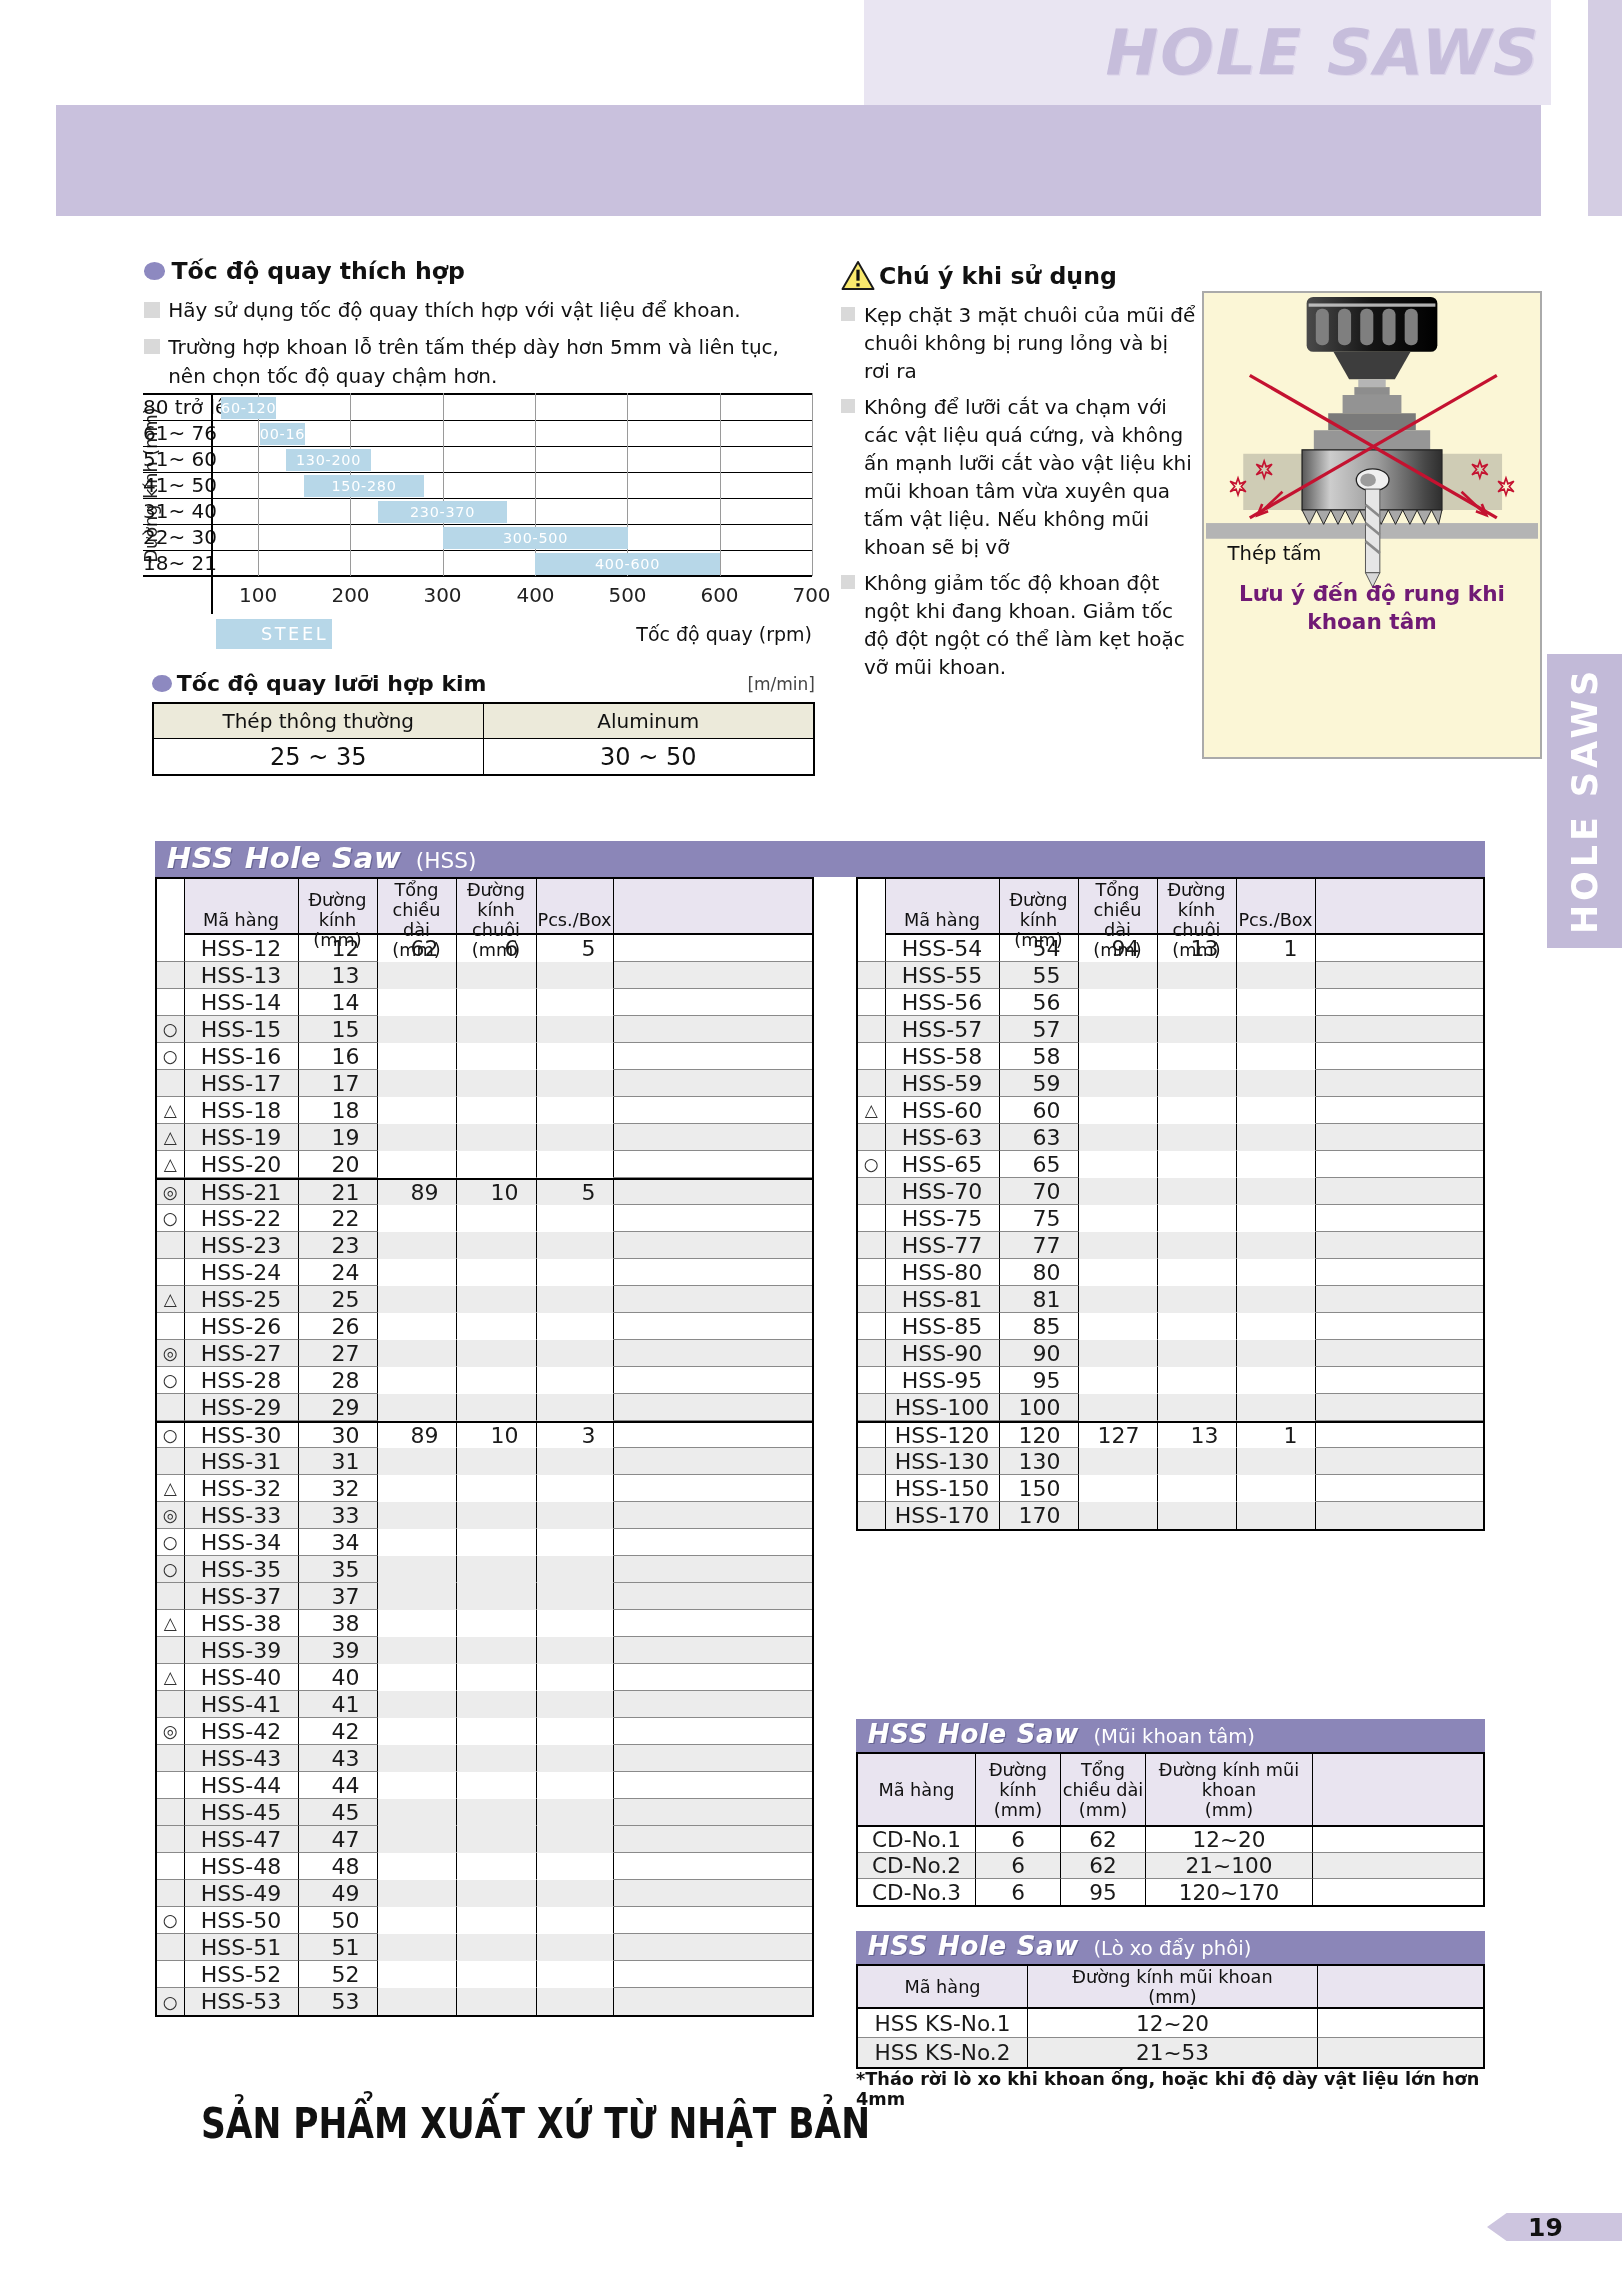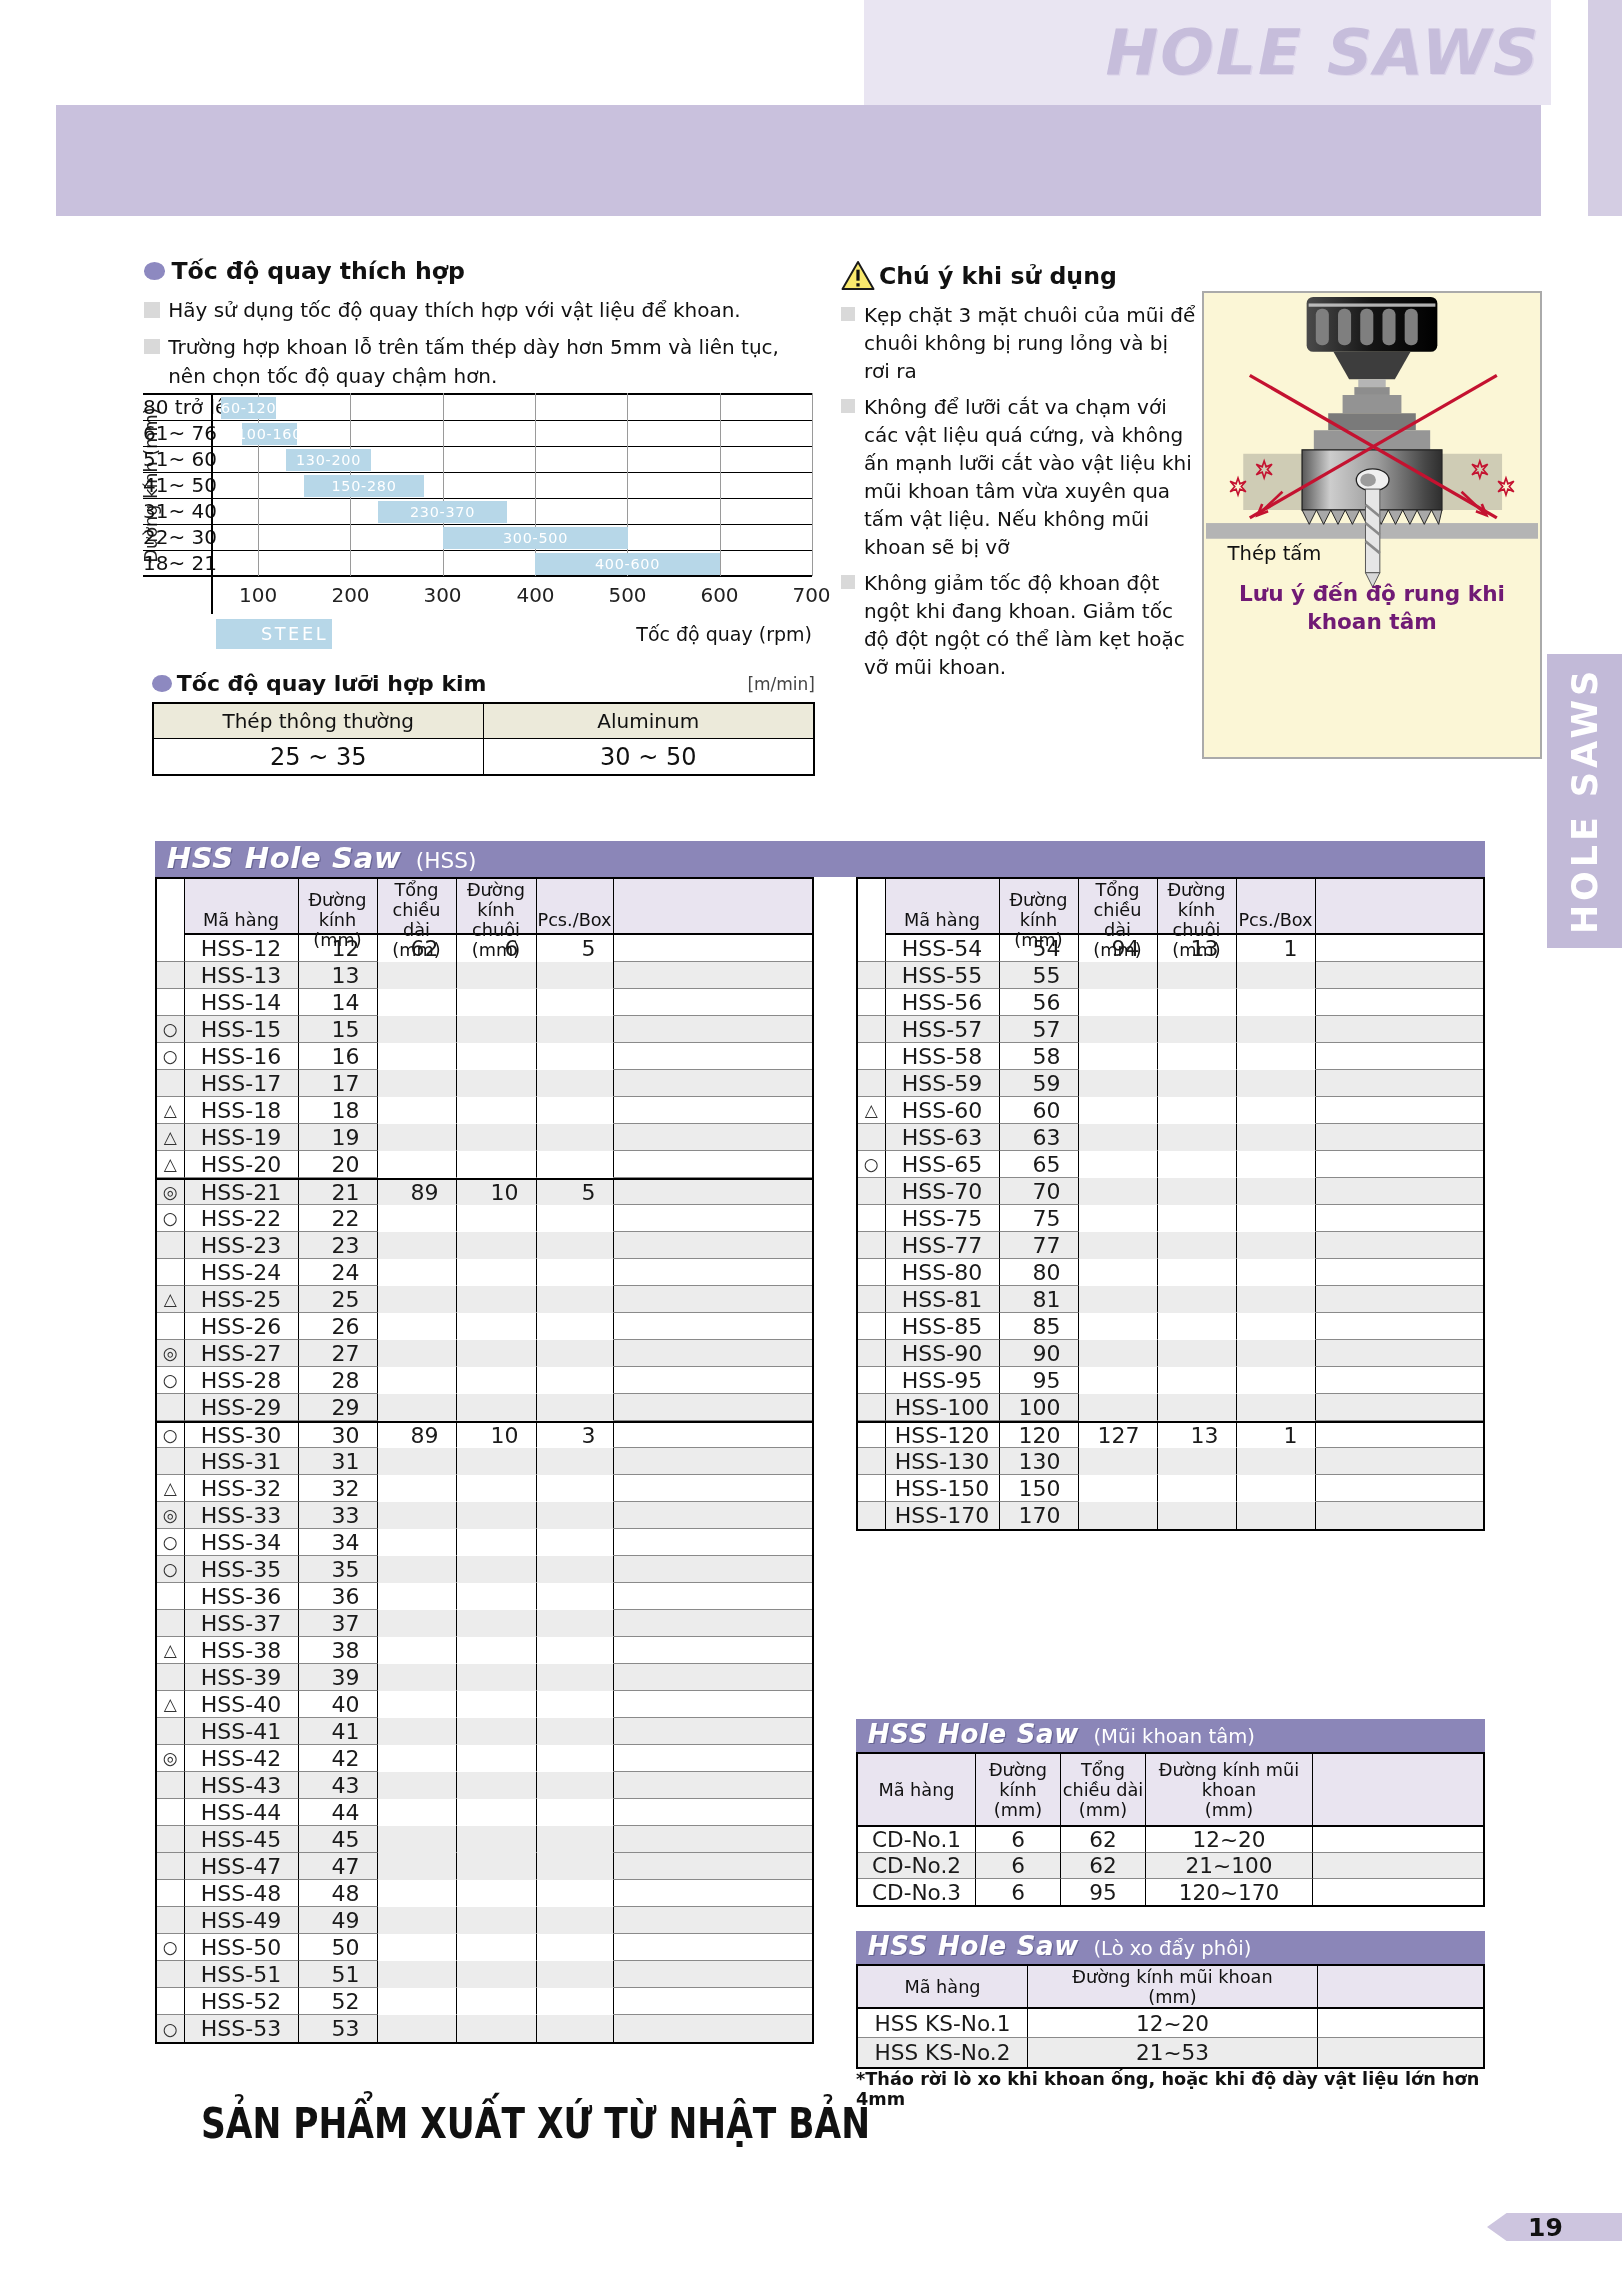--- a/index.html
+++ b/index.html
@@ -172,21 +172,21 @@
     <div id="chart-rows">
         <div class="chart-row">
           <div class="chart-label">80 trở lên</div>
           <div class="chart-plot">
             <div class="chart-bar" style="left: 9.2px; width: 55px;">60-120</div>
           </div>
         </div>
         <div class="chart-row">
           <div class="chart-label">61~ 76</div>
           <div class="chart-plot">
-            <div class="chart-bar" style="left: 30px; width: 55px;">100-160</div>
+            <div class="chart-bar" style="left: 48px; width: 45px;">100-160</div>
           </div>
         </div>
         <div class="chart-row">
           <div class="chart-label">51~ 60</div>
           <div class="chart-plot">
             <div class="chart-bar" style="left: 74px; width: 85px;">130-200</div>
           </div>
         </div>
         <div class="chart-row">
           <div class="chart-label">41~ 50</div>
@@ -576,29 +576,20 @@
         </div>
         <div class="prow odd">
           <div class="cell sym">○</div>
           <div class="cell code">HSS-35</div>
           <div class="cell num">35</div>
           <div class="cell num mg"></div>
           <div class="cell num mg"></div>
           <div class="cell num mg"></div>
           <div class="cell blank"></div>
         </div>
-        <div class="prow">
-          <div class="cell sym"></div>
-          <div class="cell code">HSS-36</div>
-          <div class="cell num">36</div>
-          <div class="cell num mg"></div>
-          <div class="cell num mg"></div>
-          <div class="cell num mg"></div>
-          <div class="cell blank"></div>
-        </div>
         <div class="prow odd">
           <div class="cell sym"></div>
           <div class="cell code">HSS-37</div>
           <div class="cell num">37</div>
           <div class="cell num mg"></div>
           <div class="cell num mg"></div>
           <div class="cell num mg"></div>
           <div class="cell blank"></div>
         </div>
         <div class="prow">

